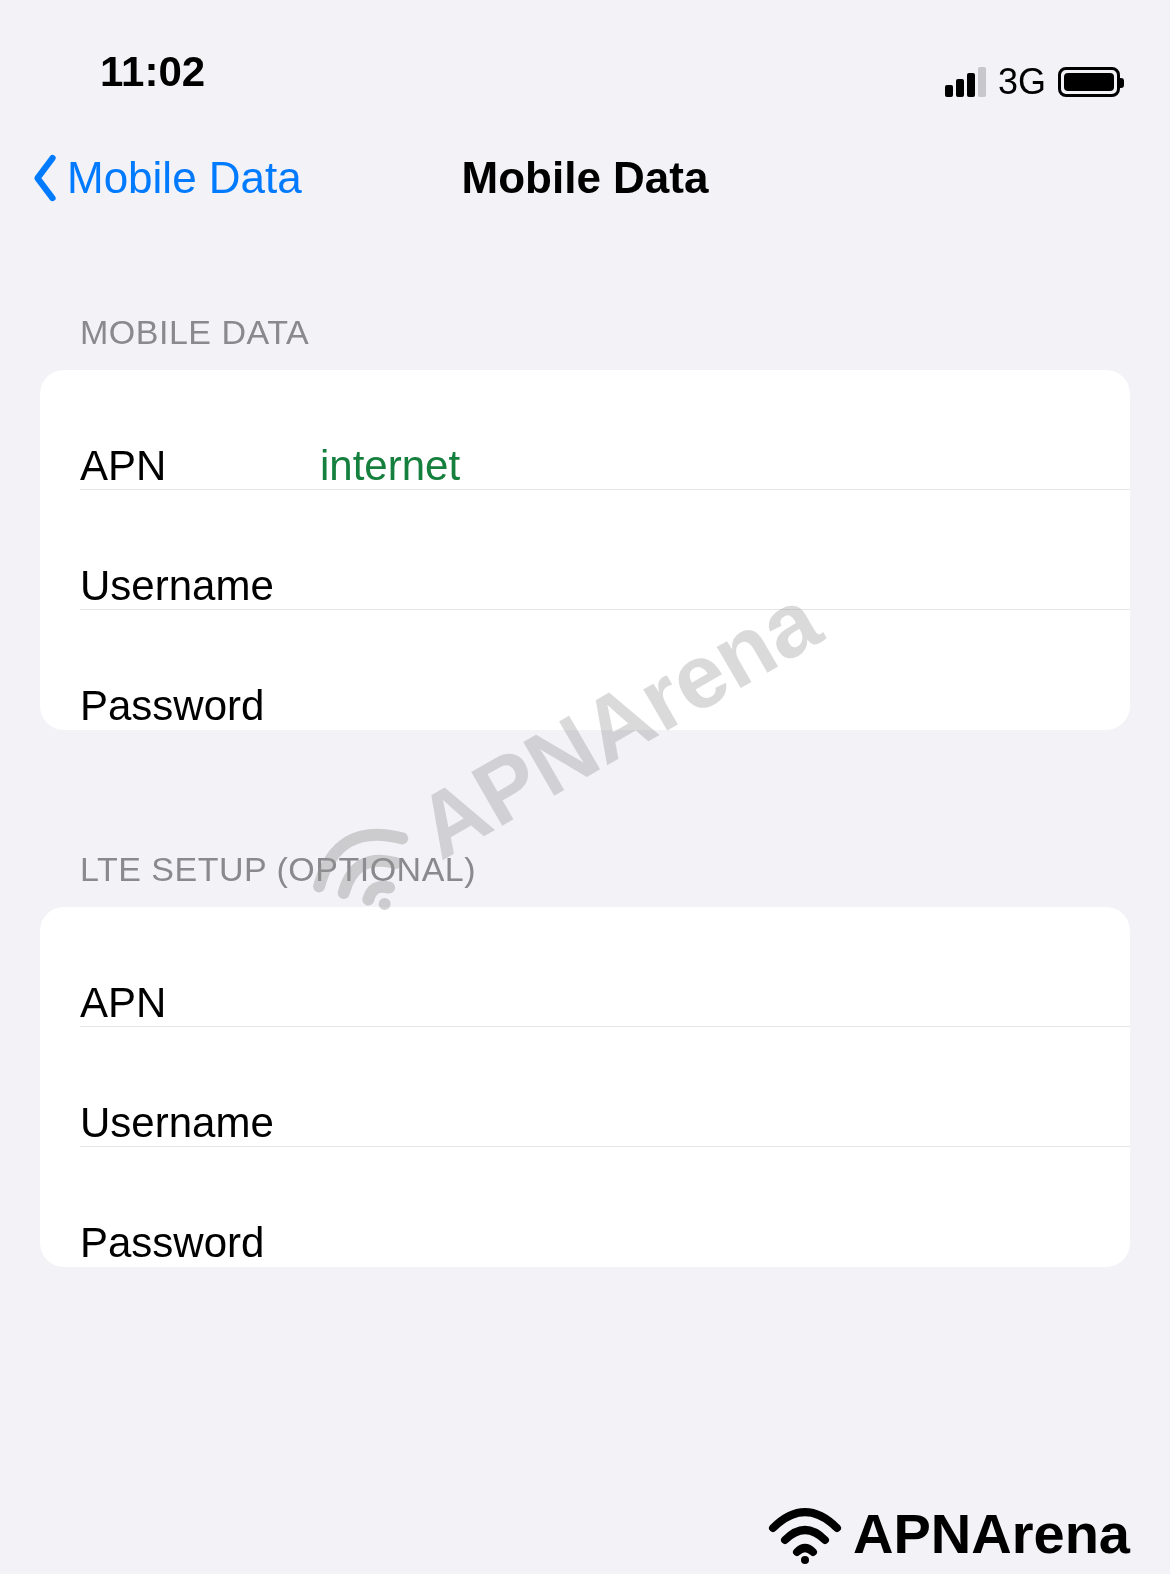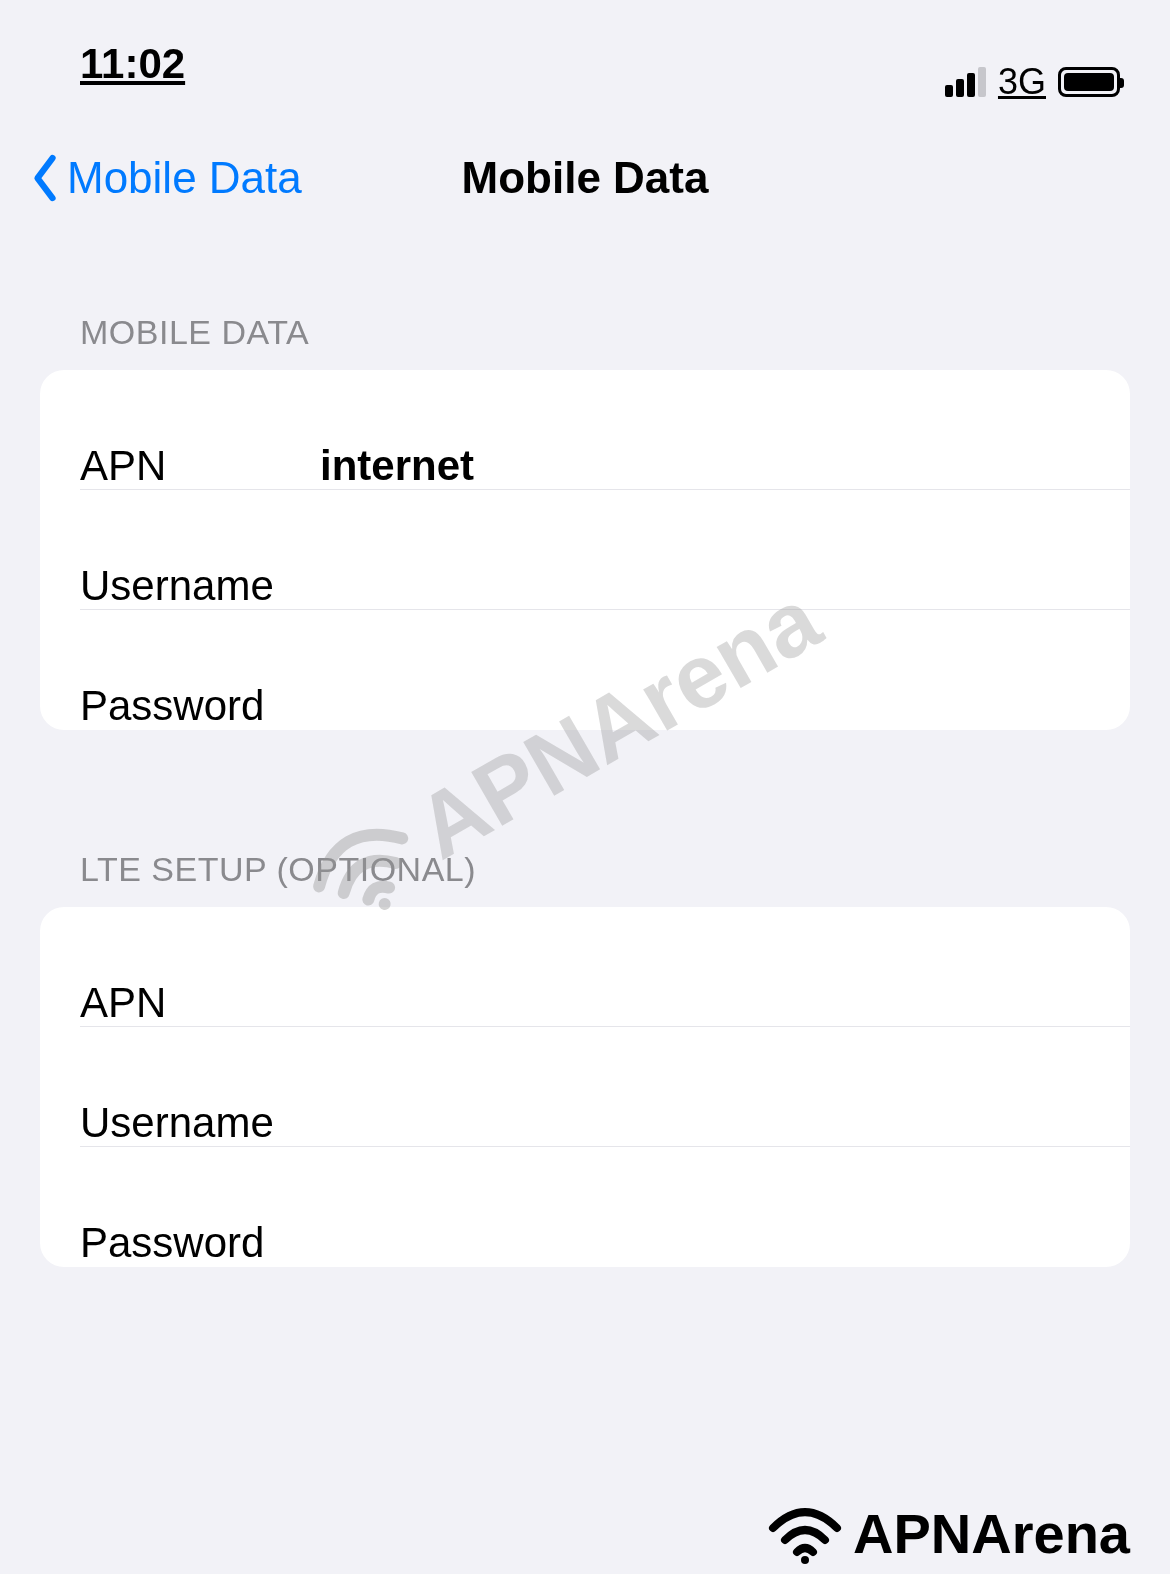--- a/index.html
+++ b/index.html
@@ -11,23 +11,22 @@
     body {
       width: 1170px;
       height: 1574px;
       background: #f2f2f7;
       position: relative;
       overflow: hidden;
     }
     .status-bar {
       display: flex;
       justify-content: space-between;
-      align-items: flex-start;
-      padding: 40px 50px 20px 80px;
-      text-decoration: underline;
+      align-items: center;
+      padding: 40px 50px 20px 100px;
     }
     .status-time {
       font-size: 42px;
       font-weight: 600;
       color: #000;
     }
     .status-right {
       display: flex;
       align-items: center;
       gap: 12px;
@@ -144,22 +143,22 @@
     }
     .row-label {
       font-size: 42px;
       font-weight: 400;
       color: #000;
       width: 240px;
       flex-shrink: 0;
     }
     .row-input {
       font-size: 42px;
-      font-weight: 700;
-      color: #000000;
+      font-weight: 400;
+      color: #15803d;
       border: none;
       outline: none;
       flex: 1;
       background: transparent;
     }
     .watermark-center {
       position: absolute;
       top: 48%;
       left: 48%;
       transform: translate(-50%, -50%) rotate(-30deg);

